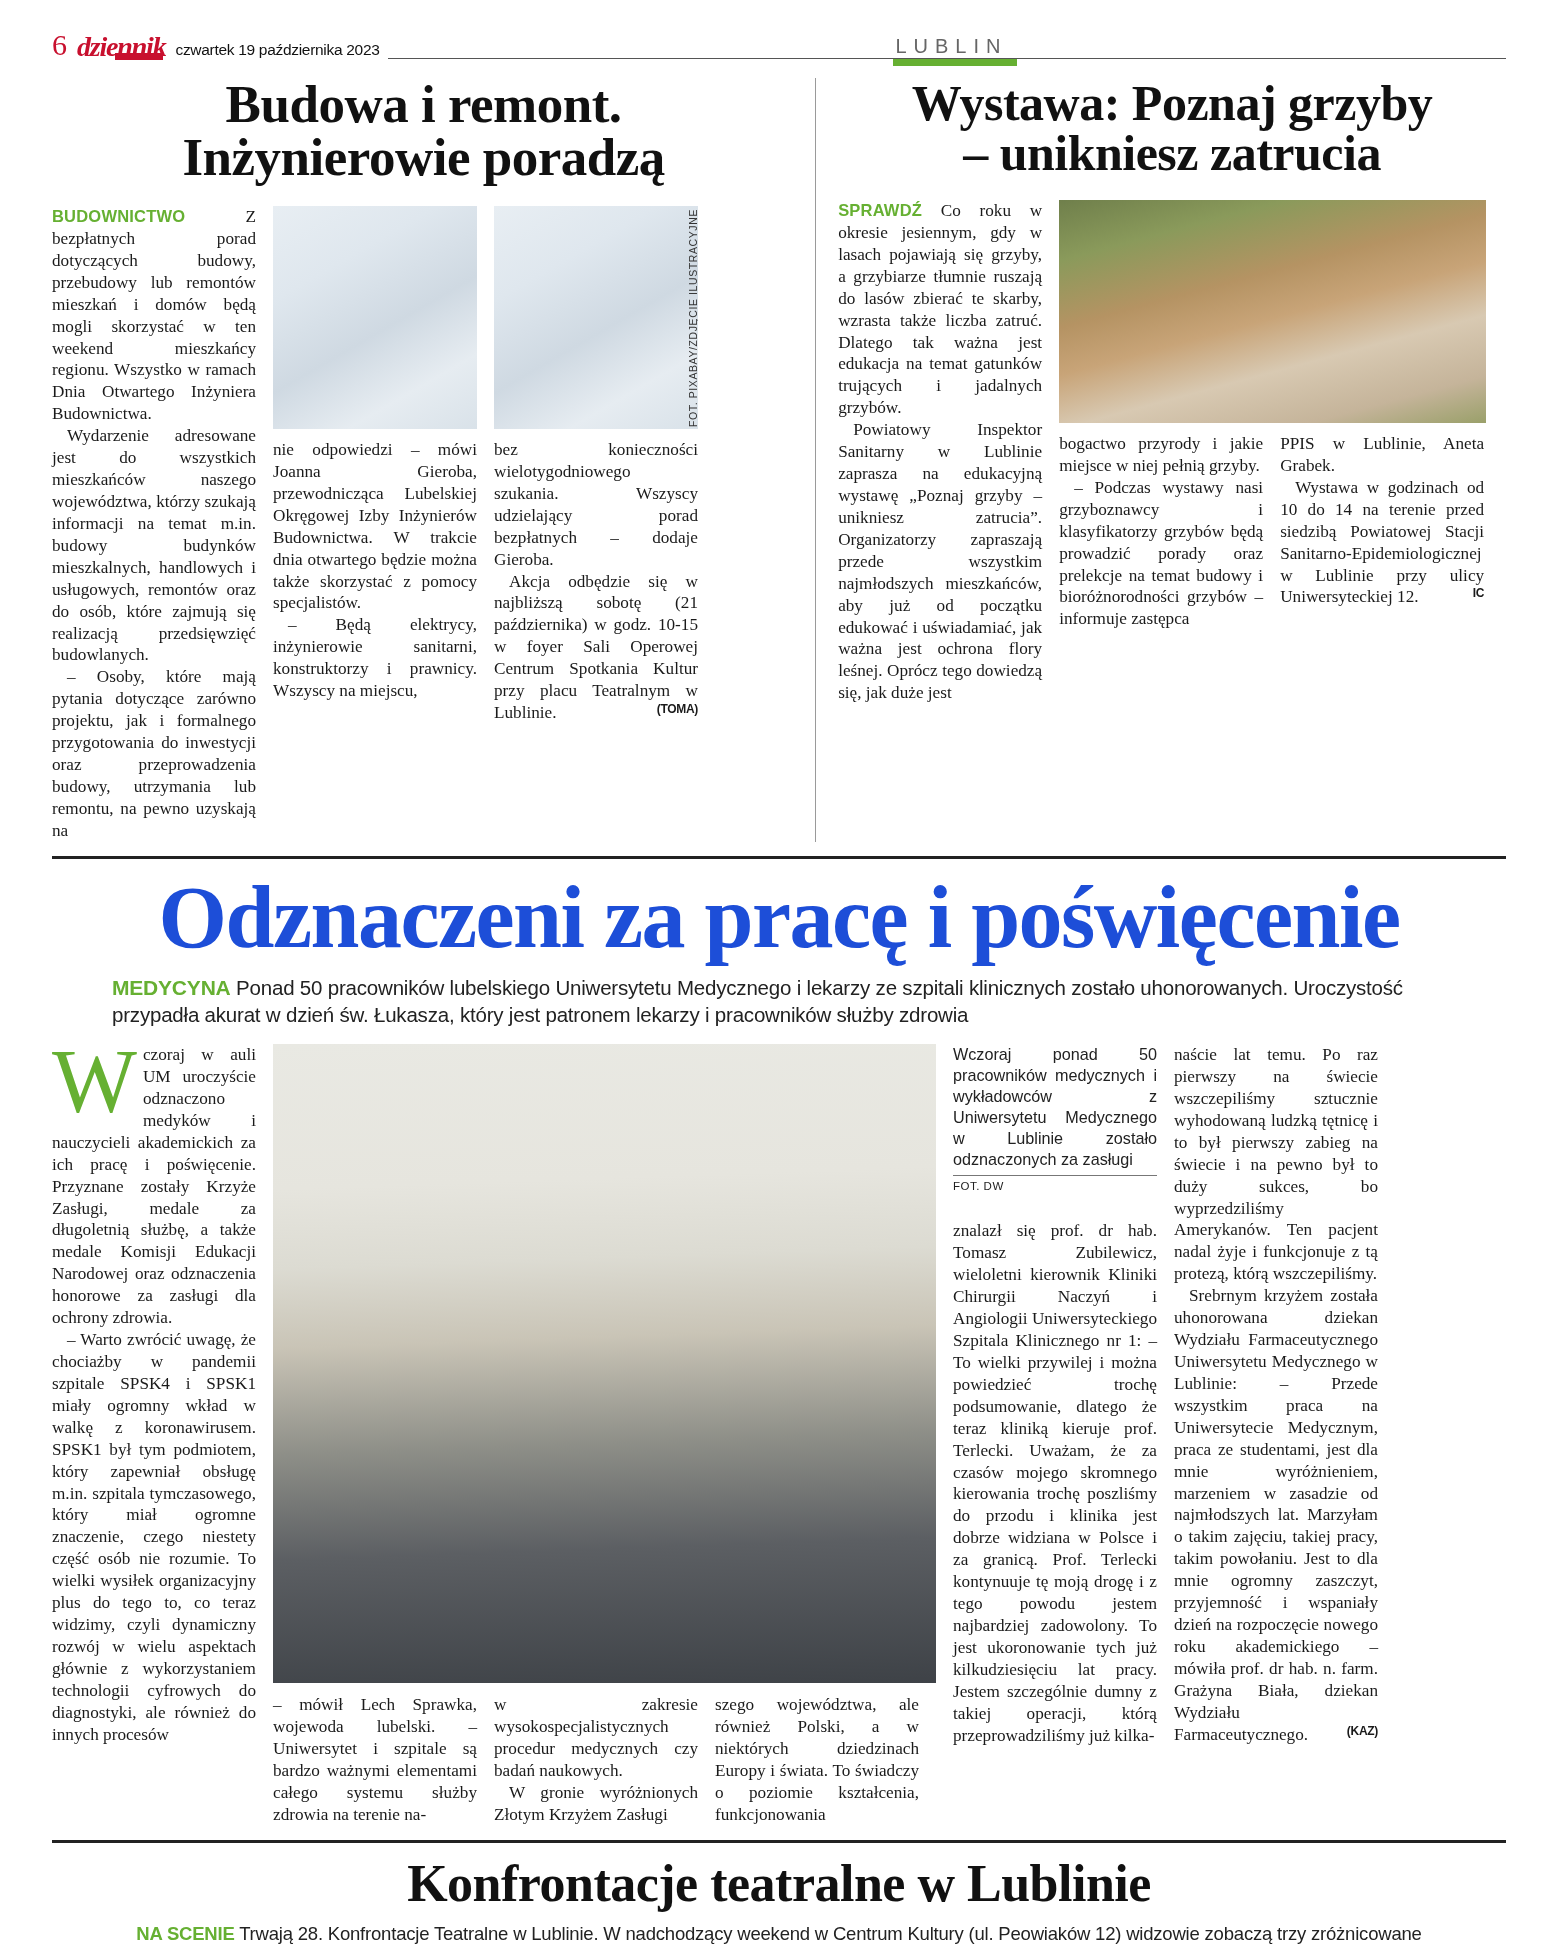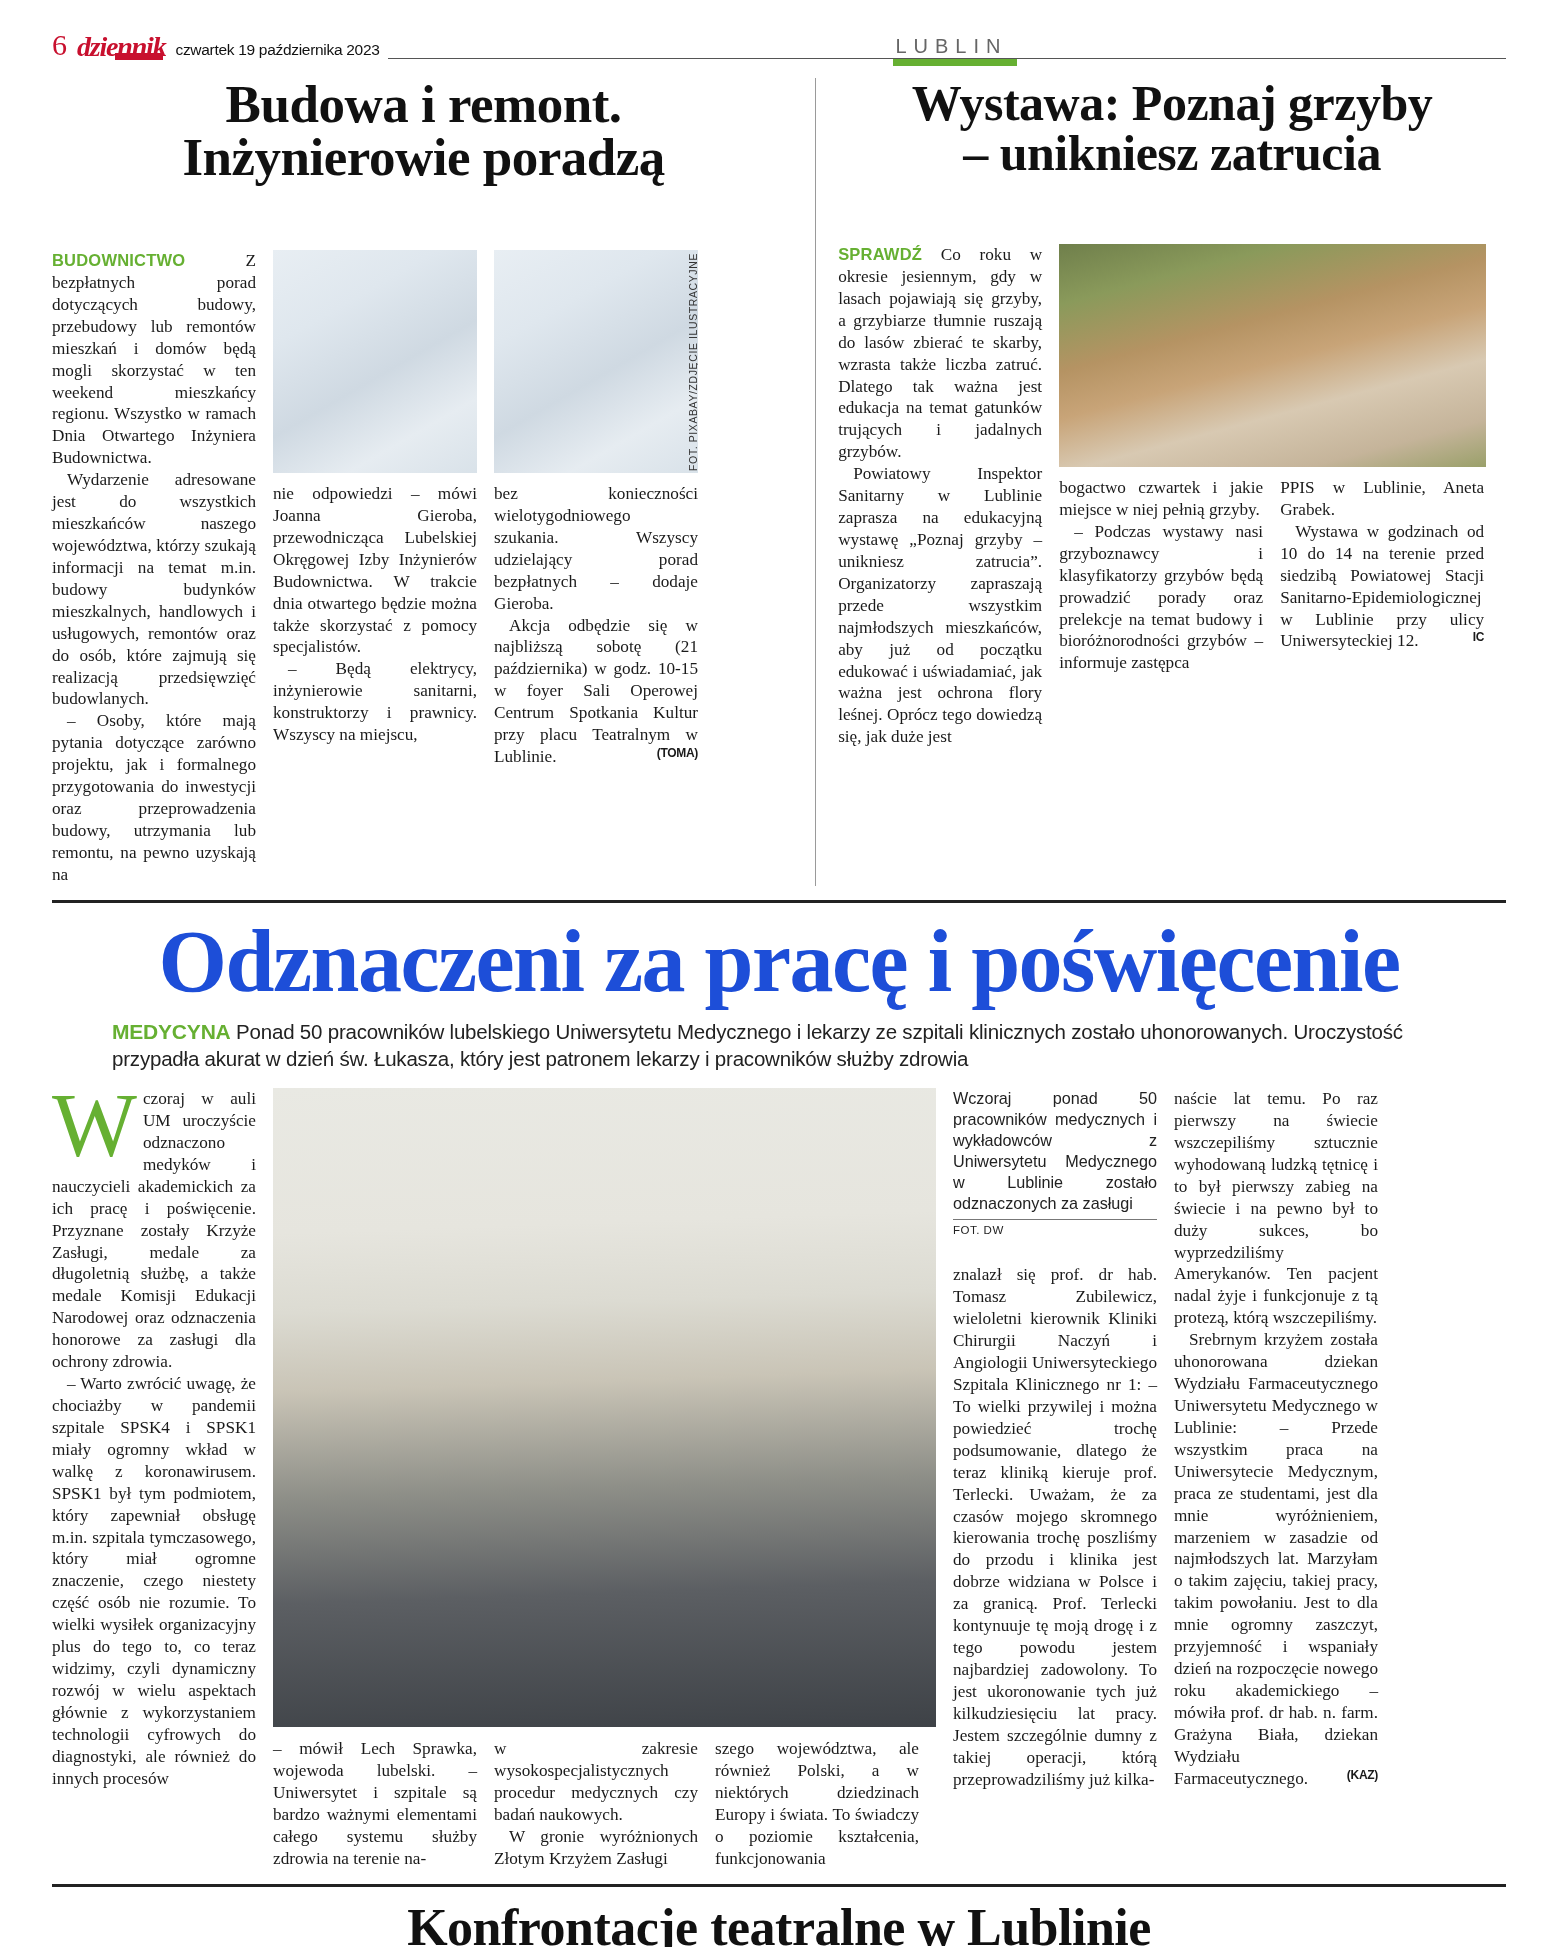--- a/index.html
+++ b/index.html
@@ -34,21 +34,21 @@
   .story-a { width:790px; padding-right:20px; }
   .vdiv { width:1px; background:#9a9a9a; margin:0 0 0 0; align-self:stretch; }
   .story-b { width:714px; padding-left:22px; }
 
   h1.hl { font-family:"Liberation Serif", serif; font-weight:bold; line-height:1.0;
           margin:0; color:#111; letter-spacing:-0.5px; }
   .hl-a { font-size:53px; text-align:center; }
   .hl-b { font-size:50px; text-align:center; }
   .cols3 { display:flex; gap:17px; margin-top:22px; }
   .col { font-size:17.2px; line-height:1.275; text-align:justify; hyphens:auto;
-         font-family:"Liberation Serif", serif;margin-top:44px; }
+         font-family:"Liberation Serif", serif; }
   .col p { margin:0; text-indent:15px; }
   .col p.noind { text-indent:0; }
   .kicker { font-family:"Liberation Sans", sans-serif; font-weight:bold; font-size:16.5px;
             color:#66b032; letter-spacing:0.2px; }
 
   .photo { position:relative; overflow:hidden; }
   .ph-blue { background:
       linear-gradient(150deg,#e8eef3 0%,#dfe7ee 28%,#cfd9e2 55%,#e6ecf1 78%,#d9e2e9 100%); }
   .ph-mush { background:
       linear-gradient(165deg,#6f7f4b 0%,#8a9a5b 18%,#b59363 38%,#c8a478 52%,#d8c9b2 68%,#c5b49a 86%,#9aa06a 100%); }
@@ -152,21 +152,21 @@
       </h1>
       <div class="cols3">
         <div class="col" style="width:204px">
           <p class="noind"><span class="kicker">SPRAWDŹ</span><span> Co roku w okresie jesiennym, gdy w lasach pojawiają się grzyby, a grzybiarze tłumnie ruszają do lasów zbierać te skarby, wzrasta także liczba zatruć. Dlatego tak ważna jest edukacja na temat gatunków trujących i jadalnych grzybów.</span></p>
           <p>Powiatowy Inspektor Sanitarny w Lublinie zaprasza na edukacyjną wystawę „Poznaj grzyby – unikniesz zatrucia”. Organizatorzy zapraszają przede wszystkim najmłodszych mieszkańców, aby już od początku edukować i uświadamiać, jak ważna jest ochrona flory leśnej. Oprócz tego dowiedzą się, jak duże jest</p>
         </div>
         <div class="col" style="width:204px;position:relative">
           <div class="photo ph-mush" style="height:223px;margin-bottom:10px;width:427px">
             
           </div>
-          <p class="noind">bogactwo czwartek i jakie miejsce w niej pełnią grzyby.</p>
+          <p class="noind">bogactwo przyrody i jakie miejsce w niej pełnią grzyby.</p>
           <p>– Podczas wystawy nasi grzyboznawcy i klasyfikatorzy grzybów będą prowadzić porady oraz prelekcje na temat budowy i bioróżnorodności grzybów – informuje zastępca</p>
         </div>
         <div class="col" style="width:204px;position:relative">
           <div style="height:233px"></div>
           <p class="noind">PPIS w Lublinie, Aneta Grabek.</p>
           <p><span>Wystawa w godzinach od 10 do 14 na terenie przed siedzibą Powiatowej Stacji Sanitarno-Epidemiologicznej w Lublinie przy ulicy Uniwersyteckiej 12.</span><span class="sig">IC</span></p>
         </div>
       </div>
     </div>
   </div>

